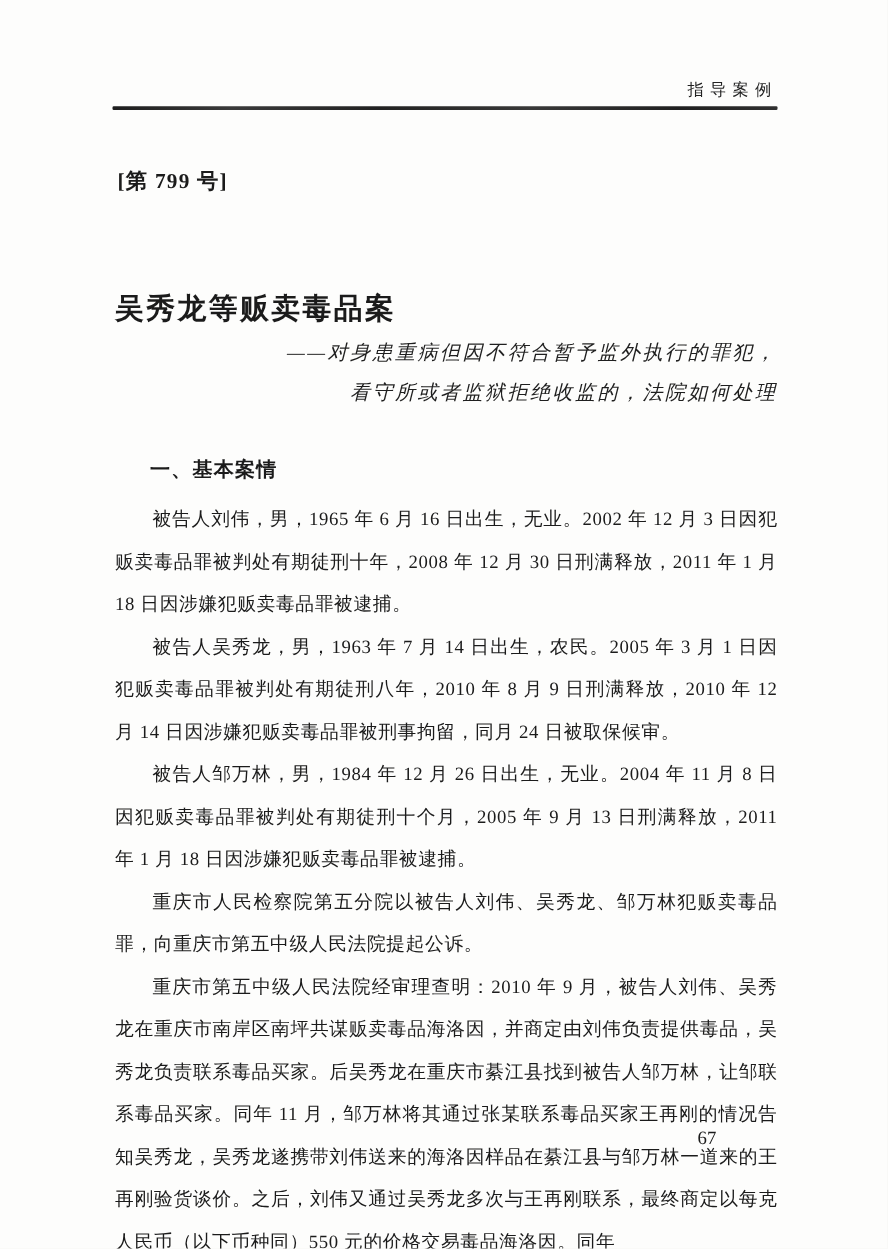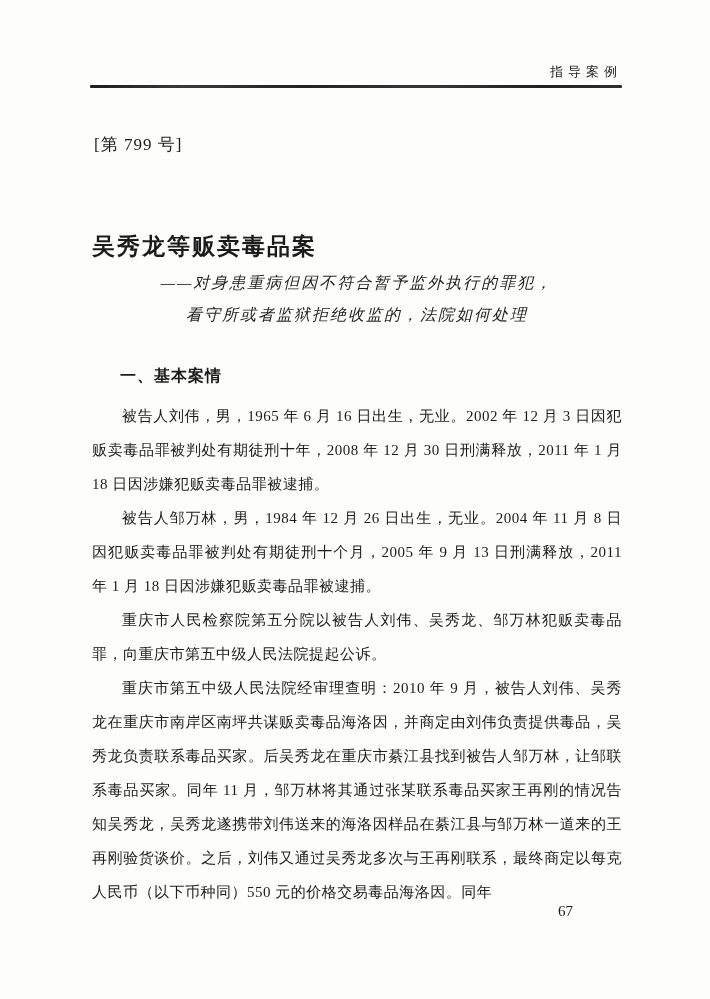--- a/index.html
+++ b/index.html
@@ -32,39 +32,39 @@
     width: 532px;
     height: 3px;
     background: linear-gradient(90deg, #1e1e1e 0%, #3a3a3a 18%, #222 40%, #383838 63%, #202020 85%, #303030 100%);
     border-radius: 1px;
   }
   .case-no {
     position: absolute;
     top: 133px;
     left: 94px;
     font-size: 17px;
-    font-weight: normal;
+    font-weight: bold;
     letter-spacing: 1px;
   }
   .title {
     position: absolute;
     top: 216px;
     left: 92px;
     width: 530px;
     text-align: left;
     font-size: 23px;
     font-weight: bold;
     letter-spacing: 2px;
   }
   .subtitle {
     position: absolute;
     top: 267px;
     left: 92px;
     width: 530px;
-    text-align: center;
+    text-align: right;
     font-size: 16px;
     font-style: italic;
     line-height: 32px;
     letter-spacing: 2px;
     color: #1f1f1f;
   }
   .section-heading {
     position: absolute;
     top: 366px;
     left: 84px;
@@ -114,20 +114,21 @@
 
   <div class="subtitle">
     <div>——对身患重病但因不符合暂予监外执行的罪犯，</div>
     <div>看守所或者监狱拒绝收监的，法院如何处理</div>
   </div>
 
   <div class="section-heading">一、基本案情</div>
 
   <div class="body-text">
     <p>被告人刘伟，男，1965 年 6 月 16 日出生，无业。2002 年 12 月 3 日因犯贩卖毒品罪被判处有期徒刑十年，2008 年 12 月 30 日刑满释放，2011 年 1 月 18 日因涉嫌犯贩卖毒品罪被逮捕。</p>
+    <p>被告人吴秀龙，男，1963 年 7 月 14 日出生，农民。2005 年 3 月 1 日因犯贩卖毒品罪被判处有期徒刑八年，2010 年 8 月 9 日刑满释放，2010 年 12 月 14 日因涉嫌犯贩卖毒品罪被刑事拘留，同月 24 日被取保候审。</p>
     <p>被告人邹万林，男，1984 年 12 月 26 日出生，无业。2004 年 11 月 8 日因犯贩卖毒品罪被判处有期徒刑十个月，2005 年 9 月 13 日刑满释放，2011 年 1 月 18 日因涉嫌犯贩卖毒品罪被逮捕。</p>
     <p>重庆市人民检察院第五分院以被告人刘伟、吴秀龙、邹万林犯贩卖毒品罪，向重庆市第五中级人民法院提起公诉。</p>
     <p>重庆市第五中级人民法院经审理查明：2010 年 9 月，被告人刘伟、吴秀龙在重庆市南岸区南坪共谋贩卖毒品海洛因，并商定由刘伟负责提供毒品，吴秀龙负责联系毒品买家。后吴秀龙在重庆市綦江县找到被告人邹万林，让邹联系毒品买家。同年 11 月，邹万林将其通过张某联系毒品买家王再刚的情况告知吴秀龙，吴秀龙遂携带刘伟送来的海洛因样品在綦江县与邹万林一道来的王再刚验货谈价。之后，刘伟又通过吴秀龙多次与王再刚联系，最终商定以每克人民币（以下币种同）550 元的价格交易毒品海洛因。同年</p>
   </div>
 
   <div class="page-number">67</div>
 
 </div>
 
 </body></html>

